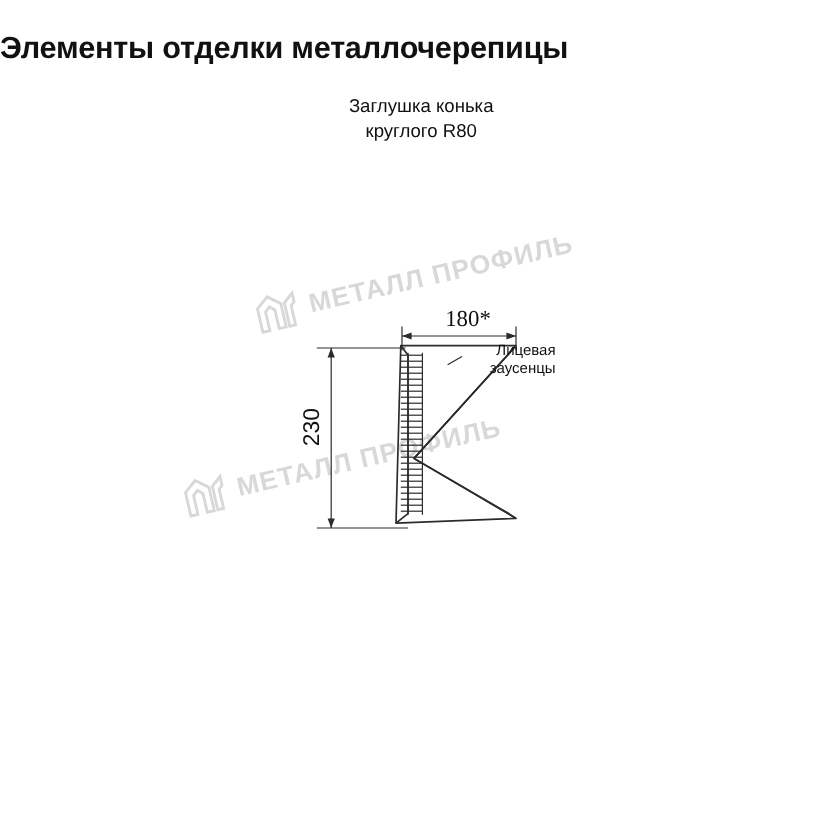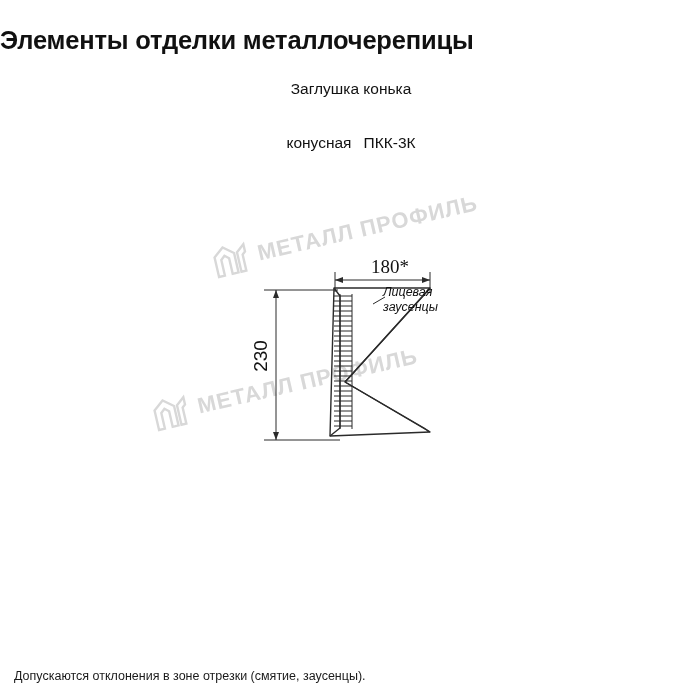--- a/index.html
+++ b/index.html
@@ -87,35 +87,32 @@
   .label-dim-180 {
     position: absolute;
     font-size: 19px;
     color: #111;
   }
   .label-face {
     position: absolute;
     font-size: 12.5px;
     line-height: 15px;
     color: #111;
-    text-align: left;
-    font-style: italic;
+    text-align: right;
   }
 </style>
 </head>
 <body>
 
 <div class="page">
 
   <div class="title">Элементы отделки металлочерепицы</div>
 
   <div class="subtitle sub1">Заглушка конька</div>
-  <div class="subtitle sub3">
-    <span>конусная</span><span class="gap"></span><span>ПКК-3К</span>
-  </div>
+  <div class="subtitle sub2">круглого R80</div>
 
   <div class="wm wm1">
     <svg width="40" height="34" viewBox="0 0 40 34" aria-hidden="true">
       <path d="M3 31 L3 11 L13 3 L23 11 L23 31 L17 31 L17 15 L13 11.5 L9 15 L9 31 Z" fill="none" stroke="#d8d8d8" stroke-width="2.4"></path>
       <path d="M26 31 L26 11 L34 4.5 L34 12 L31 14.5 L31 31 Z" fill="none" stroke="#d8d8d8" stroke-width="2.4"></path>
     </svg><span class="wmtext">МЕТАЛЛ ПРОФИЛЬ</span>
   </div>
 
   <div class="wm wm2">
     <svg width="40" height="34" viewBox="0 0 40 34" aria-hidden="true">
@@ -190,16 +187,15 @@
     <div class="label-dim-230" style="left:245px; top:145px;">230</div>
     <div class="label-dim-180" style="left:371px; top:56px;font-family:Liberation Serif, serif;">180*</div>
 
     <div class="label-face" style="left:383px; top:85px; width:80px;">
       <div>Лицевая</div>
       <div>заусенцы</div>
     </div>
   </div>
 
   <div class="footer">
-    <div>Допускаются отклонения в зоне отрезки (смятие, заусенцы).</div>
   </div>
 
 </div>
 
 </body></html>

